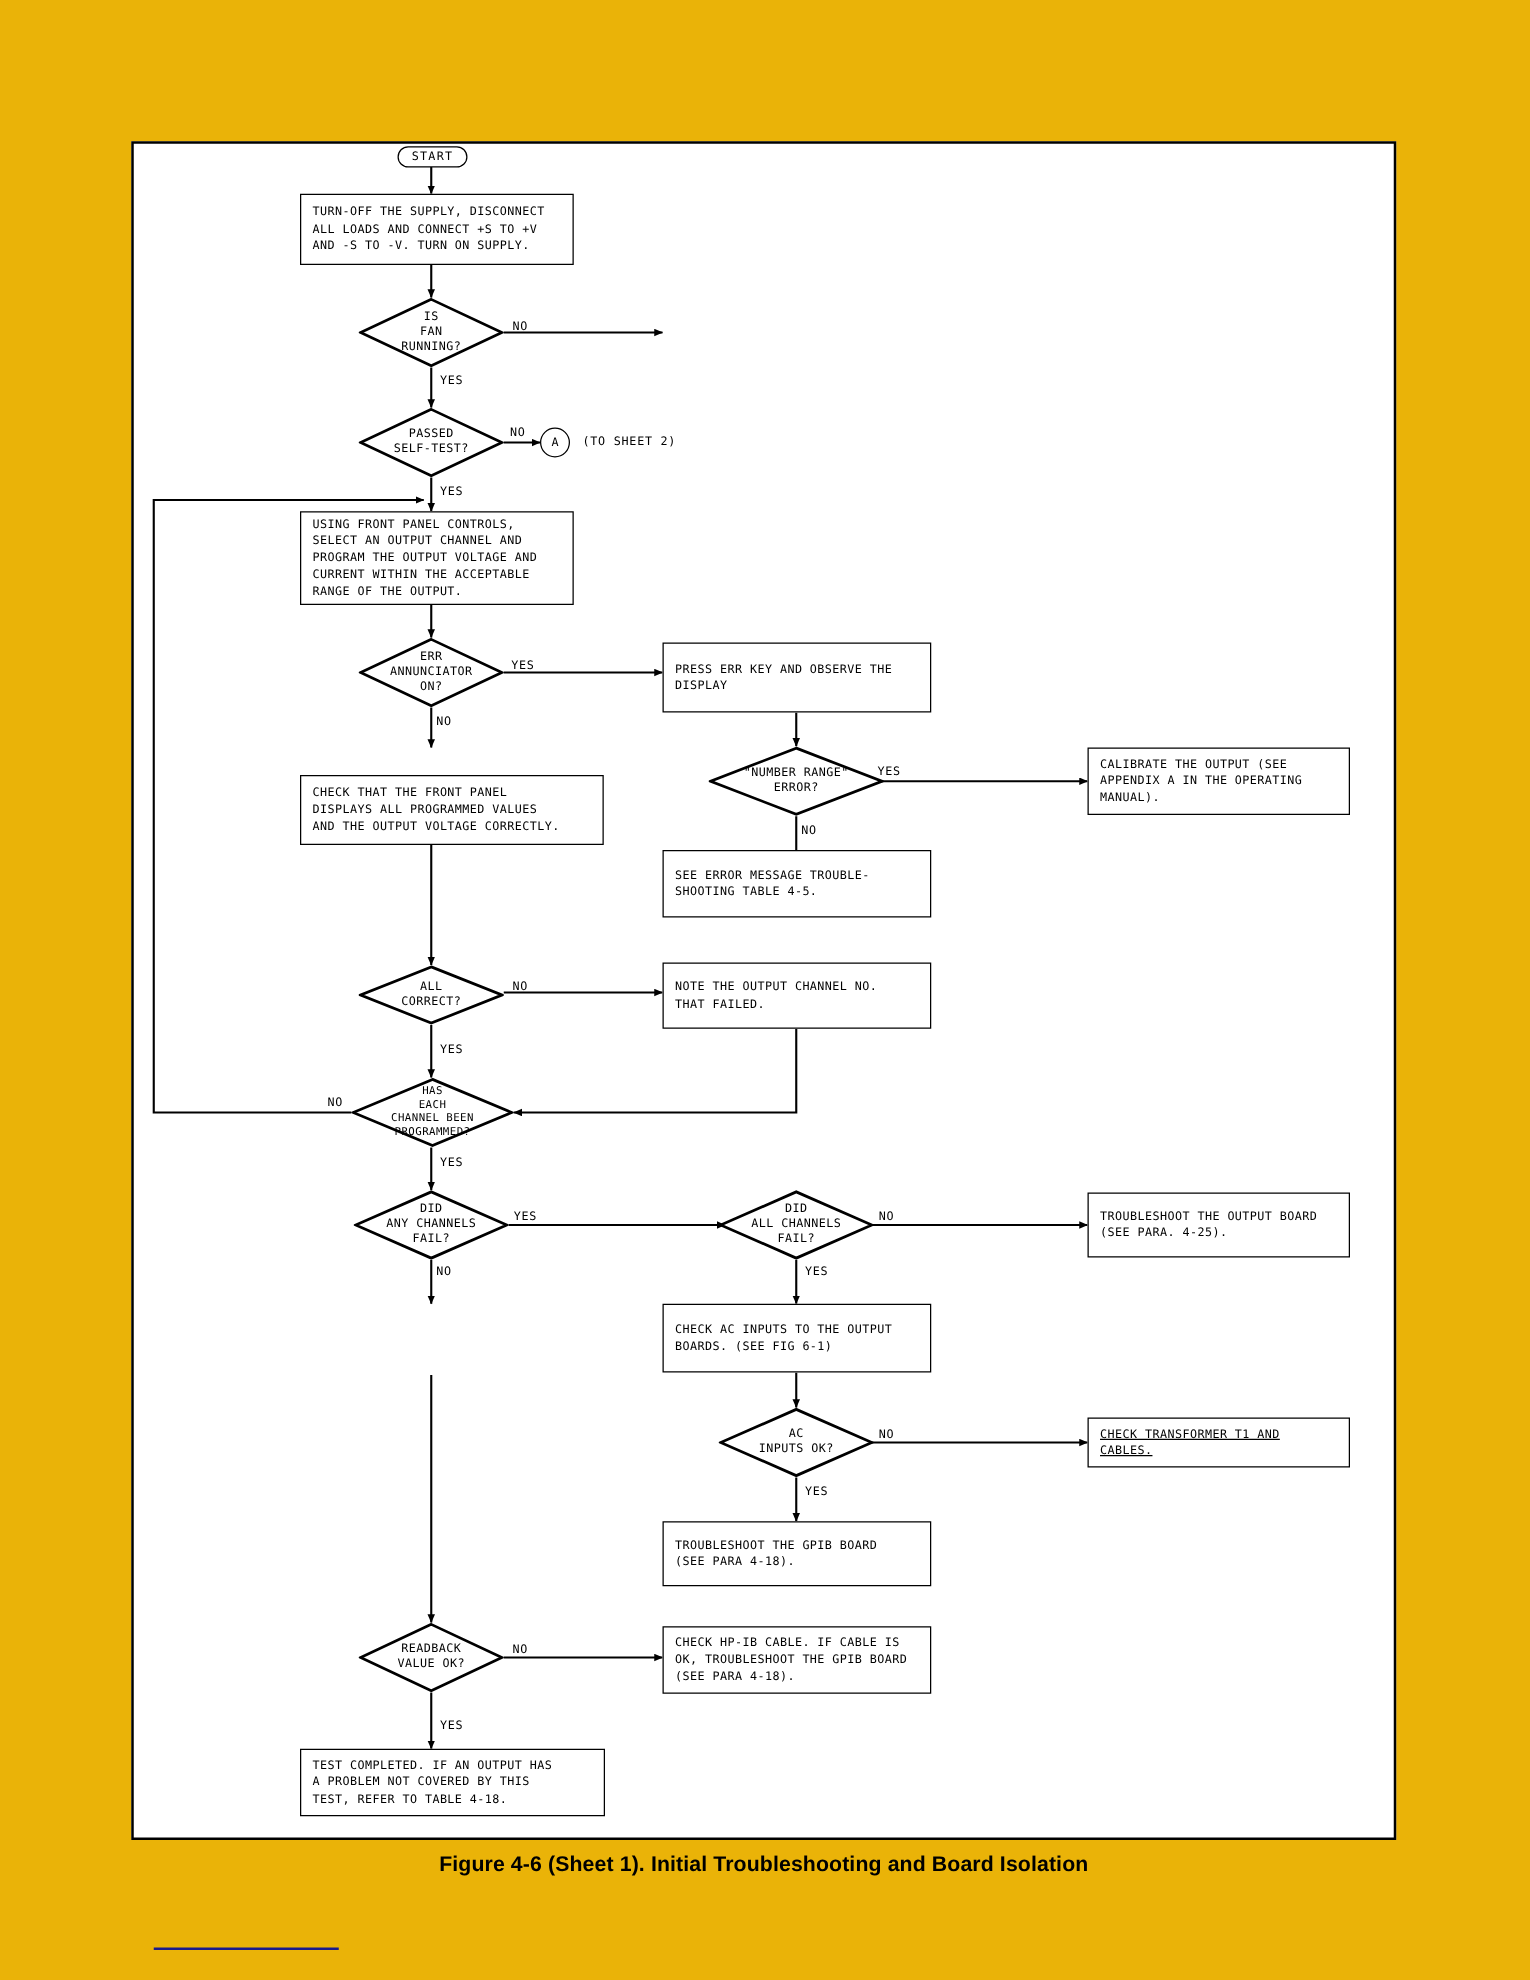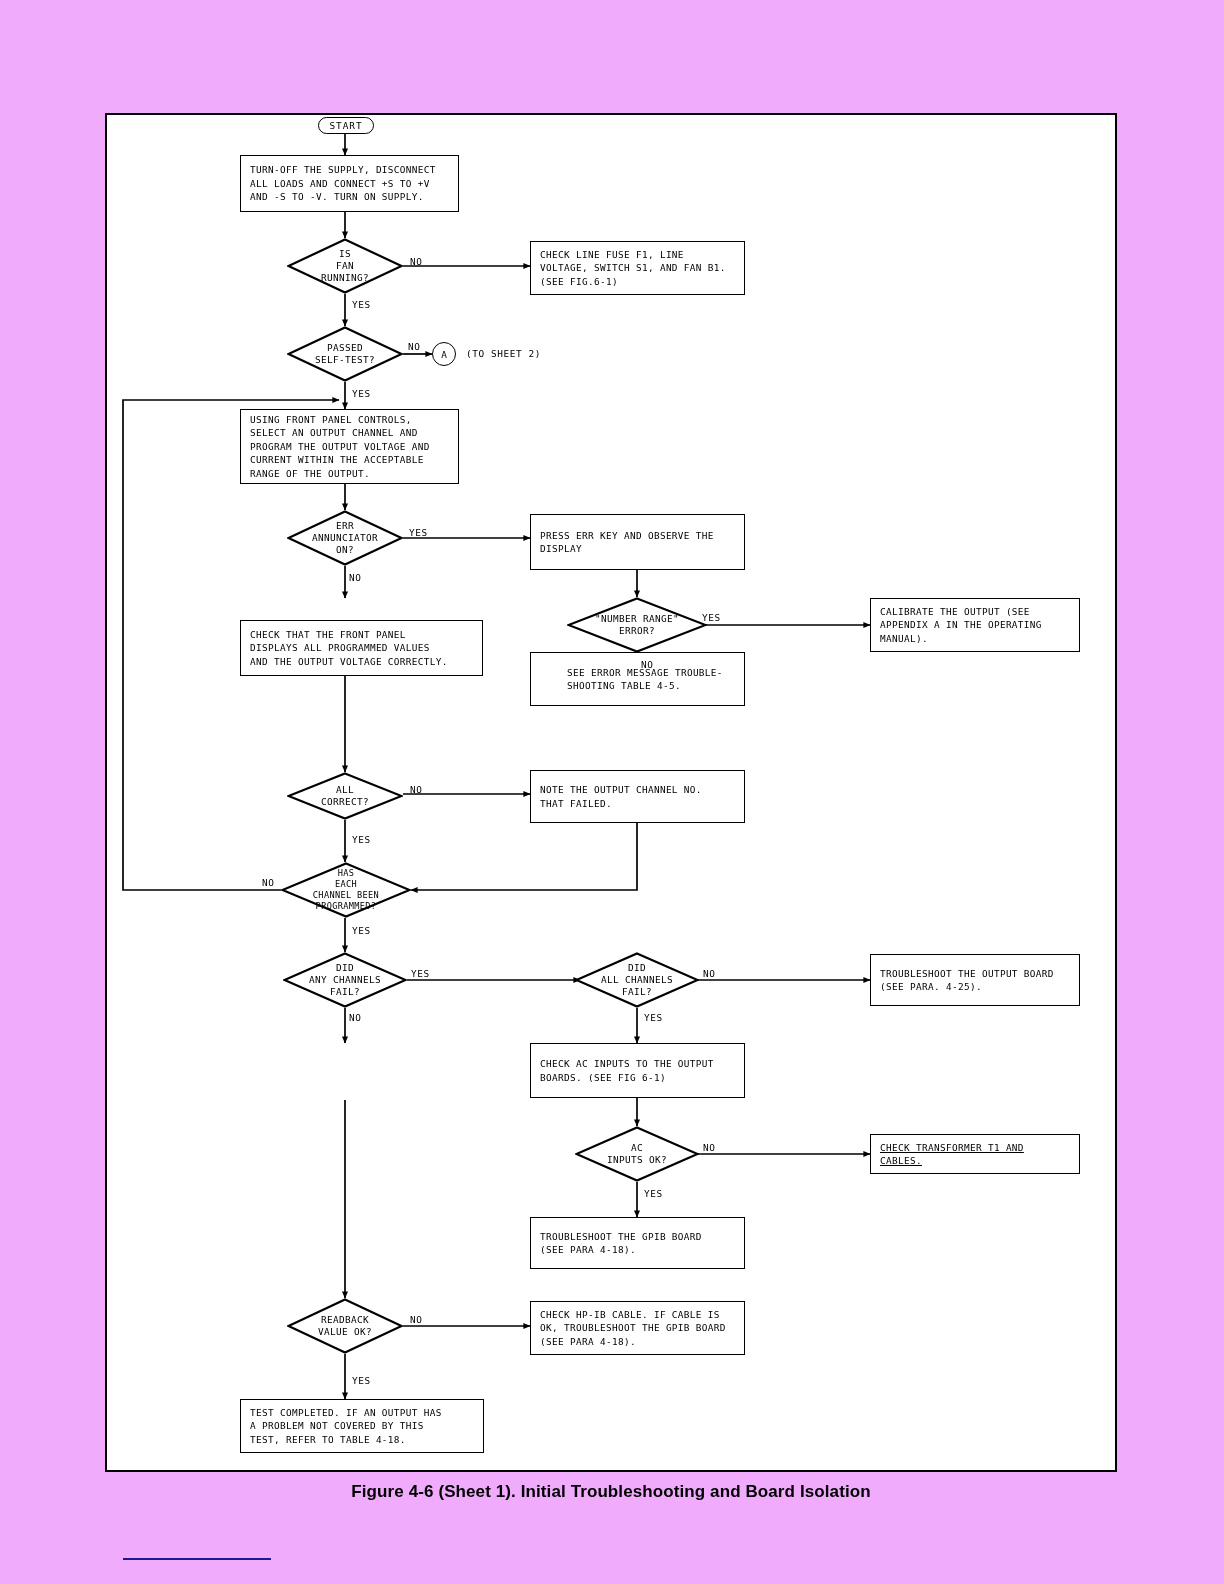--- a/index.html
+++ b/index.html
@@ -1,19 +1,19 @@
 <!DOCTYPE html>
 <html><head>
 <meta charset="utf-8">
 <title>Figure 4-6 Sheet 1</title>
 <style>
   html,body{margin:0;padding:0;background:#ffffff;}
   body{width:1224px;height:1584px;position:relative;font-family:"Liberation Sans",sans-serif;overflow:hidden;}
 
-  #page{position:absolute;left:0;top:0;width:1224px;height:1584px;background:#f0abfc;}
+  #page{position:absolute;left:0;top:0;width:1224px;height:1584px;background:#eab308;}
 
   
   #figure-frame{position:absolute;left:105px;top:113px;width:1012px;height:1359px;border:2px solid #000;box-sizing:border-box;background:#fff;}
 
   
   #wires{position:absolute;left:0;top:0;width:1224px;height:1584px;pointer-events:none;}
 
   
   .node{position:absolute;box-sizing:border-box;}
 
@@ -140,25 +140,20 @@
 
   <div class="dec" style="left:287px;top:238px;width:116px;height:56px;">
     <svg class="shape" viewBox="0 0 116 56" preserveAspectRatio="none">
       <polygon points="58,1.5 114.5,28 58,54.5 1.5,28" fill="#fff" stroke="#000" stroke-width="2.2" vector-effect="non-scaling-stroke"></polygon>
     </svg>
     <span class="txt">IS
 FAN
 RUNNING?</span>
   </div>
 
-  <div class="node proc" style="left:530px;top:241px;width:215px;height:54px;">
-    <span class="txt">CHECK LINE FUSE F1, LINE
-VOLTAGE, SWITCH S1, AND FAN B1.
-(SEE FIG.6-1)</span>
-  </div>
 
   <div class="dec" style="left:287px;top:326px;width:116px;height:56px;">
     <svg class="shape" viewBox="0 0 116 56" preserveAspectRatio="none">
       <polygon points="58,1.5 114.5,28 58,54.5 1.5,28" fill="#fff" stroke="#000" stroke-width="2.2" vector-effect="non-scaling-stroke"></polygon>
     </svg>
     <span class="txt">PASSED
 SELF-TEST?</span>
   </div>
 
   <div class="node conn" style="left:432px;top:342px;width:24px;height:24px;">
@@ -195,21 +190,21 @@
     <span class="txt">"NUMBER RANGE"
 ERROR?</span>
   </div>
 
   <div class="node proc" style="left:870px;top:598px;width:210px;height:54px;">
     <span class="txt">CALIBRATE THE OUTPUT (SEE
 APPENDIX A IN THE OPERATING
 MANUAL).</span>
   </div>
 
-  <div class="node proc" style="left:530px;top:652px;width:215px;height:54px;padding-left:27px;">
+  <div class="node proc" style="left:530px;top:680px;width:215px;height:54px;">
     <span class="txt">SEE ERROR MESSAGE TROUBLE-
 SHOOTING TABLE 4-5.</span>
   </div>
 
   <div class="node proc" style="left:240px;top:620px;width:243px;height:56px;">
     <span class="txt">CHECK THAT THE FRONT PANEL
 DISPLAYS ALL PROGRAMMED VALUES
 AND THE OUTPUT VOLTAGE CORRECTLY.</span>
   </div>
 

